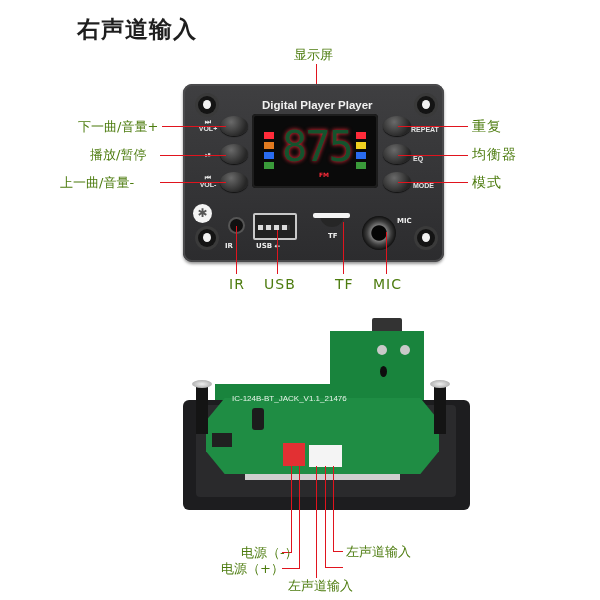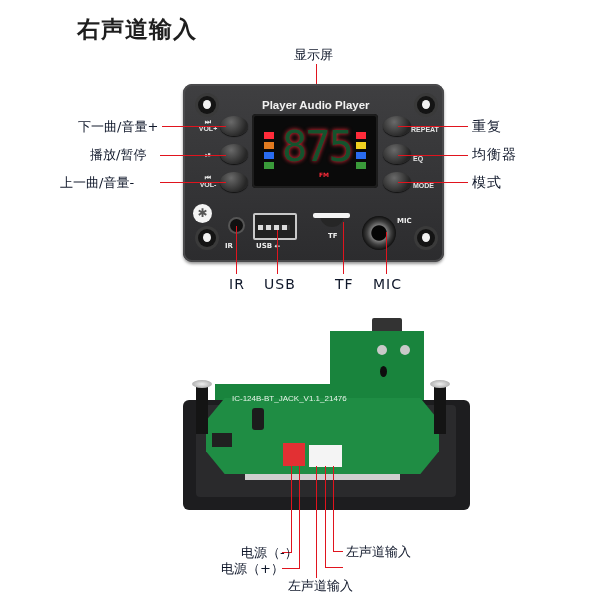--- a/index.html
+++ b/index.html
@@ -1,19 +1,19 @@
 <!DOCTYPE html>
 <html><head>
 <meta charset="utf-8">
 <style>
   html,body{margin:0;padding:0;background:#fff;}
   body{width:600px;height:600px;position:relative;overflow:hidden;font-family:"DejaVu Sans",sans-serif;}
   .abs{position:absolute;}
   .title{left:77px;top:14px;font-size:23px;font-weight:bold;color:#1e1e1e;letter-spacing:1px;}
-  .lbl{color:#0f172a;font-size:13px;white-space:nowrap;}
+  .lbl{color:#4d7c0f;font-size:13px;white-space:nowrap;}
   .lbl-big{font-size:14px;letter-spacing:1px;}
   .rline{background:#e0141e;}
   
   .panel{left:183px;top:84px;width:261px;height:178px;background:linear-gradient(#3f3f41,#2c2c2e);border-radius:9px;box-shadow:inset 0 0 0 2px #4a4a4c, 0 2px 3px #999;}
   .hole{width:18px;height:18px;border-radius:50%;background:#141414;box-shadow:0 0 0 3px #3a3a3a;}
   .hole::after{content:"";position:absolute;left:5px;top:4px;width:8px;height:9px;border-radius:50%;background:#f2f2f2;}
   .brand{left:262px;top:99px;color:#f1f1f1;font-size:11.5px;font-weight:bold;font-family:"Liberation Sans",sans-serif;}
   .btn{width:28px;height:20px;border-radius:50%;background:radial-gradient(circle at 40% 30%,#6a6a6a,#262626 70%);box-shadow:0 1px 1px #111;}
   .btnlbl{color:#e5e5e5;font-size:7px;font-weight:bold;font-family:"Liberation Sans",sans-serif;text-align:center;line-height:7px;}
   .display{left:252px;top:114px;width:126px;height:74px;background:#0a0a0a;border-radius:4px;box-shadow:inset 0 0 0 2px #1d1d1d;}
@@ -54,21 +54,21 @@
 
   <div class="abs lbl" style="left:294px;top:46px;">显示屏</div>
   <div class="abs rline" style="left:316px;top:64px;width:1px;height:64px;"></div>
 
   <div class="abs panel"></div>
   <div class="abs hole" style="left:198px;top:96px;"></div>
   <div class="abs hole" style="left:417px;top:96px;"></div>
   <div class="abs hole" style="left:198px;top:229px;"></div>
   <div class="abs hole" style="left:417px;top:229px;"></div>
 
-  <div class="abs brand">Player Audio Player</div>
+  <div class="abs brand">Digital Player Player</div>
 
   <div class="abs btn" style="left:220px;top:116px;"></div>
   <div class="abs btnlbl" style="left:196px;top:118px;width:24px;">
     <div>⏭</div>
     <div>VOL+</div>
   </div>
   <div class="abs btn" style="left:220px;top:144px;"></div>
   <div class="abs btnlbl" style="left:196px;top:151px;width:24px;">⏯</div>
   <div class="abs btn" style="left:220px;top:172px;"></div>
   <div class="abs btnlbl" style="left:196px;top:174px;width:24px;">

